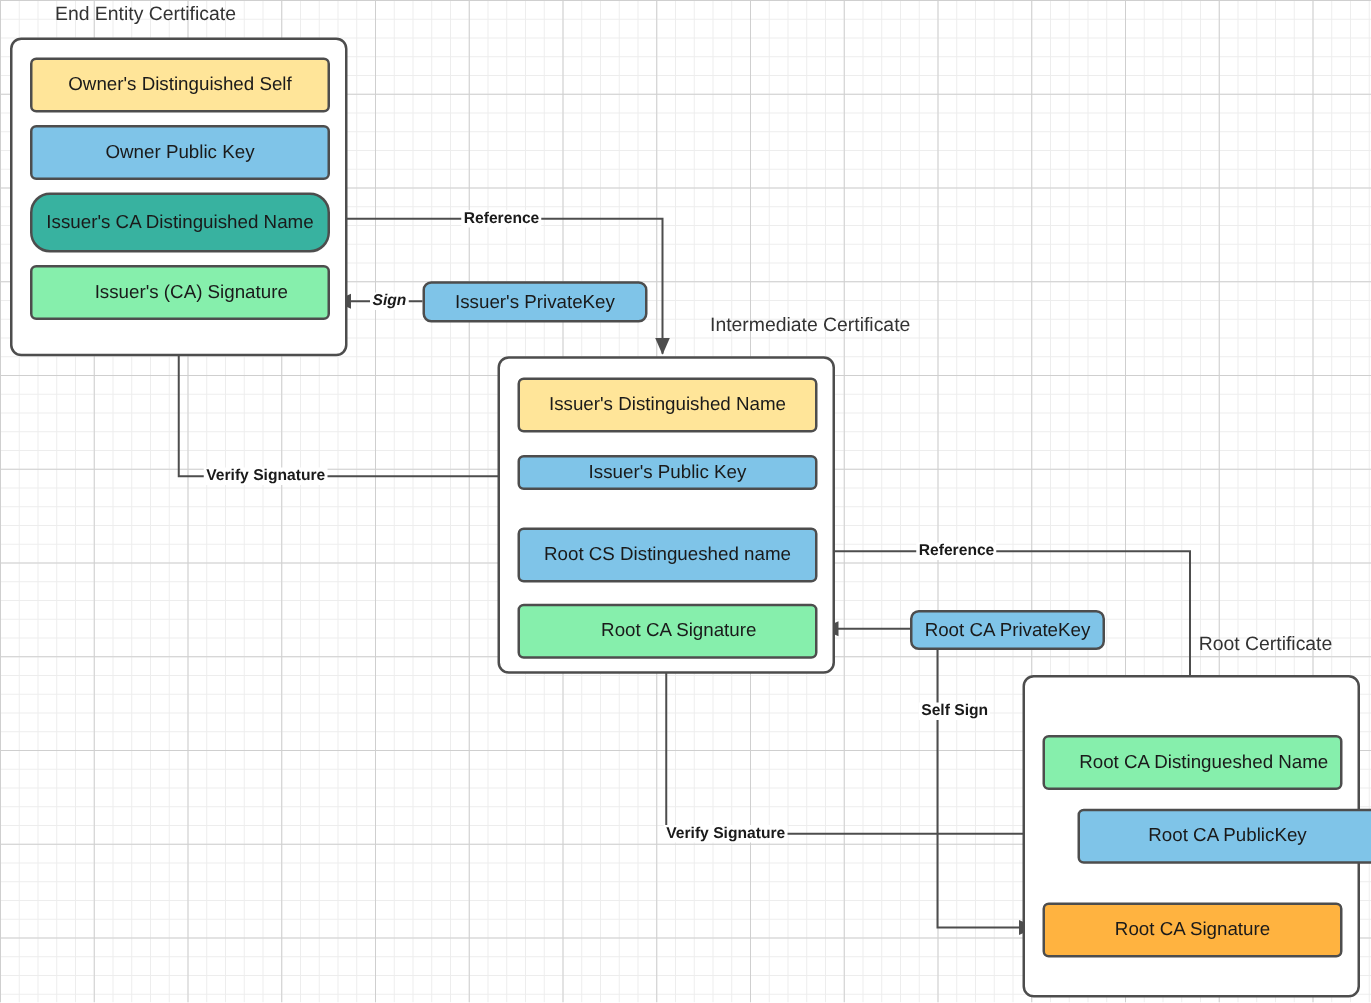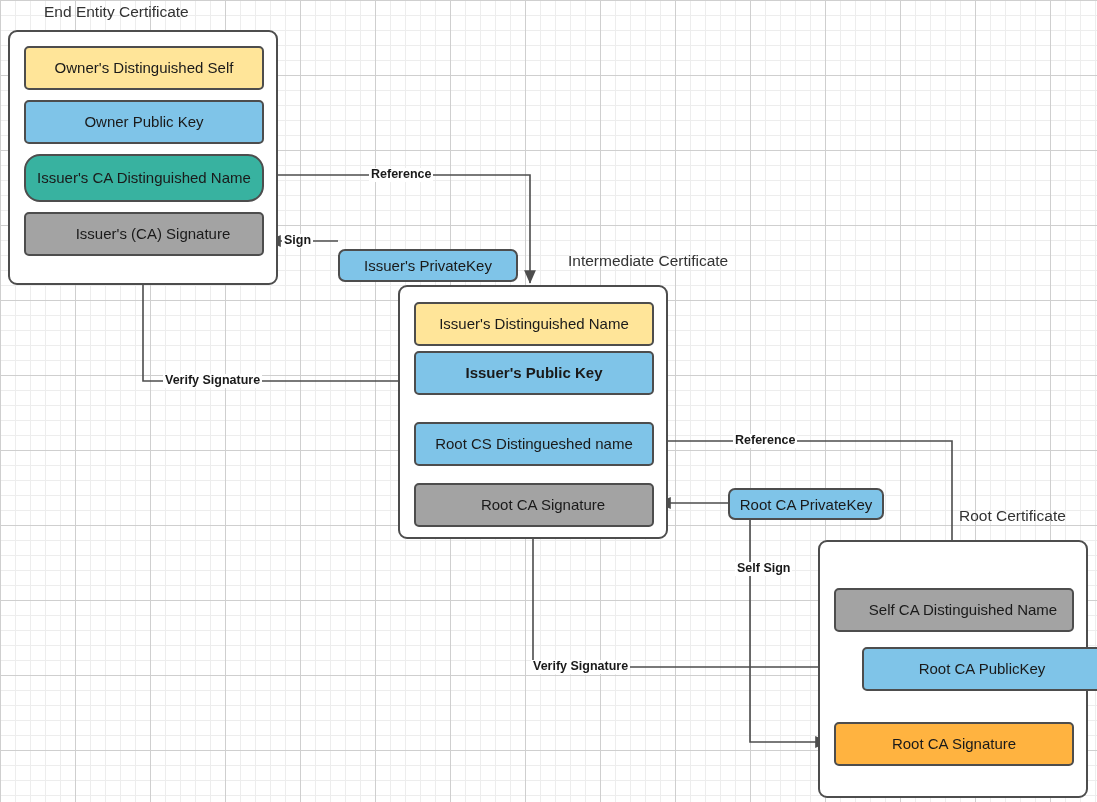--- a/index.html
+++ b/index.html
@@ -76,21 +76,21 @@
     font-weight: bold;
     color: #1a1a1a;
     background: #ffffff;
     padding: 0 2px;
     white-space: nowrap;
     line-height: 1.1;
   }
   .c-yellow { background: #ffe599; }
   .c-blue   { background: #7fc4e8; }
   .c-teal   { background: #38b2a0; border-radius: 16px; }
-  .c-green  { background: #a3a3a3; padding-left: 24px; }
+  .c-green  { background: #86efac; padding-left: 24px; }
   .c-orange { background: #ffb340; }
 </style>
 </head>
 <body>
 
 <div id="canvas">
 
   <svg class="edges" viewBox="0 0 1097 802" width="1097" height="802">
     <defs>
       <marker id="arrow" markerWidth="9" markerHeight="9" refX="8" refY="4.5" orient="auto" markerUnits="strokeWidth">
@@ -109,46 +109,46 @@
 
       <path d="M 728,503 L 658,503" marker-end="url(#arrow)"></path>
 
       <path d="M 833,667 L 533,667 L 533,524" marker-end="url(#arrow)"></path>
 
       <path d="M 750,520 L 750,742 L 828,742" marker-end="url(#arrow)"></path>
     </g>
   </svg>
 
   <div class="edge-label" style="left:369px; top:168px;">Reference</div>
-  <div class="edge-label" style="left:282px; top:234px;">Sign</div>
+  <div class="edge-label" style="left:296px; top:234px;font-style:italic;">Sign</div>
   <div class="edge-label" style="left:163px; top:374px;">Verify Signature</div>
   <div class="edge-label" style="left:733px; top:434px;">Reference</div>
   <div class="edge-label" style="left:531px; top:660px;">Verify Signature</div>
   <div class="edge-label" style="left:719px; top:562px;margin-left:16px;">Self Sign</div>
 
   <div class="cert-title" style="left:44px; top:3px;">End Entity Certificate</div>
   <div class="cert-container" style="left:8px; top:30px; width:270px; height:255px;">
     <div class="field c-yellow" style="left:14px; top:14px; width:240px; height:44px;">Owner's Distinguished Self</div>
     <div class="field c-blue" style="left:14px; top:68px; width:240px; height:44px;">Owner Public  Key</div>
     <div class="field c-teal" style="left:14px; top:122px; width:240px; height:48px;">Issuer's CA Distinguished Name</div>
     <div class="field c-green" style="left:14px; top:180px; width:240px; height:44px;">Issuer's (CA) Signature</div>
   </div>
 
-  <div class="keybox c-blue" style="left:338px; top:225px; width:180px; height:33px;margin-top:24px;">Issuer's PrivateKey</div>
+  <div class="keybox c-blue" style="left:338px; top:225px; width:180px; height:33px;">Issuer's PrivateKey</div>
 
   <div class="cert-title" style="left:568px; top:252px;">Intermediate Certificate</div>
   <div class="cert-container" style="left:398px; top:285px; width:270px; height:254px;">
     <div class="field c-yellow" style="left:14px; top:15px; width:240px; height:44px;">Issuer's Distinguished Name</div>
-    <div class="field c-blue" style="left:14px; top:64px; width:240px; height:44px;font-weight:bold;">Issuer's Public  Key</div>
+    <div class="field c-blue" style="left:14px; top:77px; width:240px; height:28px;">Issuer's Public  Key</div>
     <div class="field c-blue" style="left:14px; top:135px; width:240px; height:44px;">Root CS Distingueshed name</div>
     <div class="field c-green" style="left:14px; top:196px; width:240px; height:44px;">Root CA Signature</div>
   </div>
 
   <div class="keybox c-blue" style="left:728px; top:488px; width:156px; height:32px;">Root CA PrivateKey</div>
 
   <div class="cert-title" style="left:959px; top:507px;">Root Certificate</div>
   <div class="cert-container" style="left:818px; top:540px; width:270px; height:258px;">
-    <div class="field c-green" style="left:14px; top:46px; width:240px; height:44px;">Self CA Distinguished Name</div>
+    <div class="field c-green" style="left:14px; top:46px; width:240px; height:44px;">Root CA Distingueshed Name</div>
     <div class="field c-blue" style="left:14px; top:105px; width:240px; height:44px;margin-left:28px;">Root CA PublicKey</div>
     <div class="field c-orange" style="left:14px; top:180px; width:240px; height:44px;">Root CA Signature</div>
   </div>
 
 </div>
 
 </body></html>

